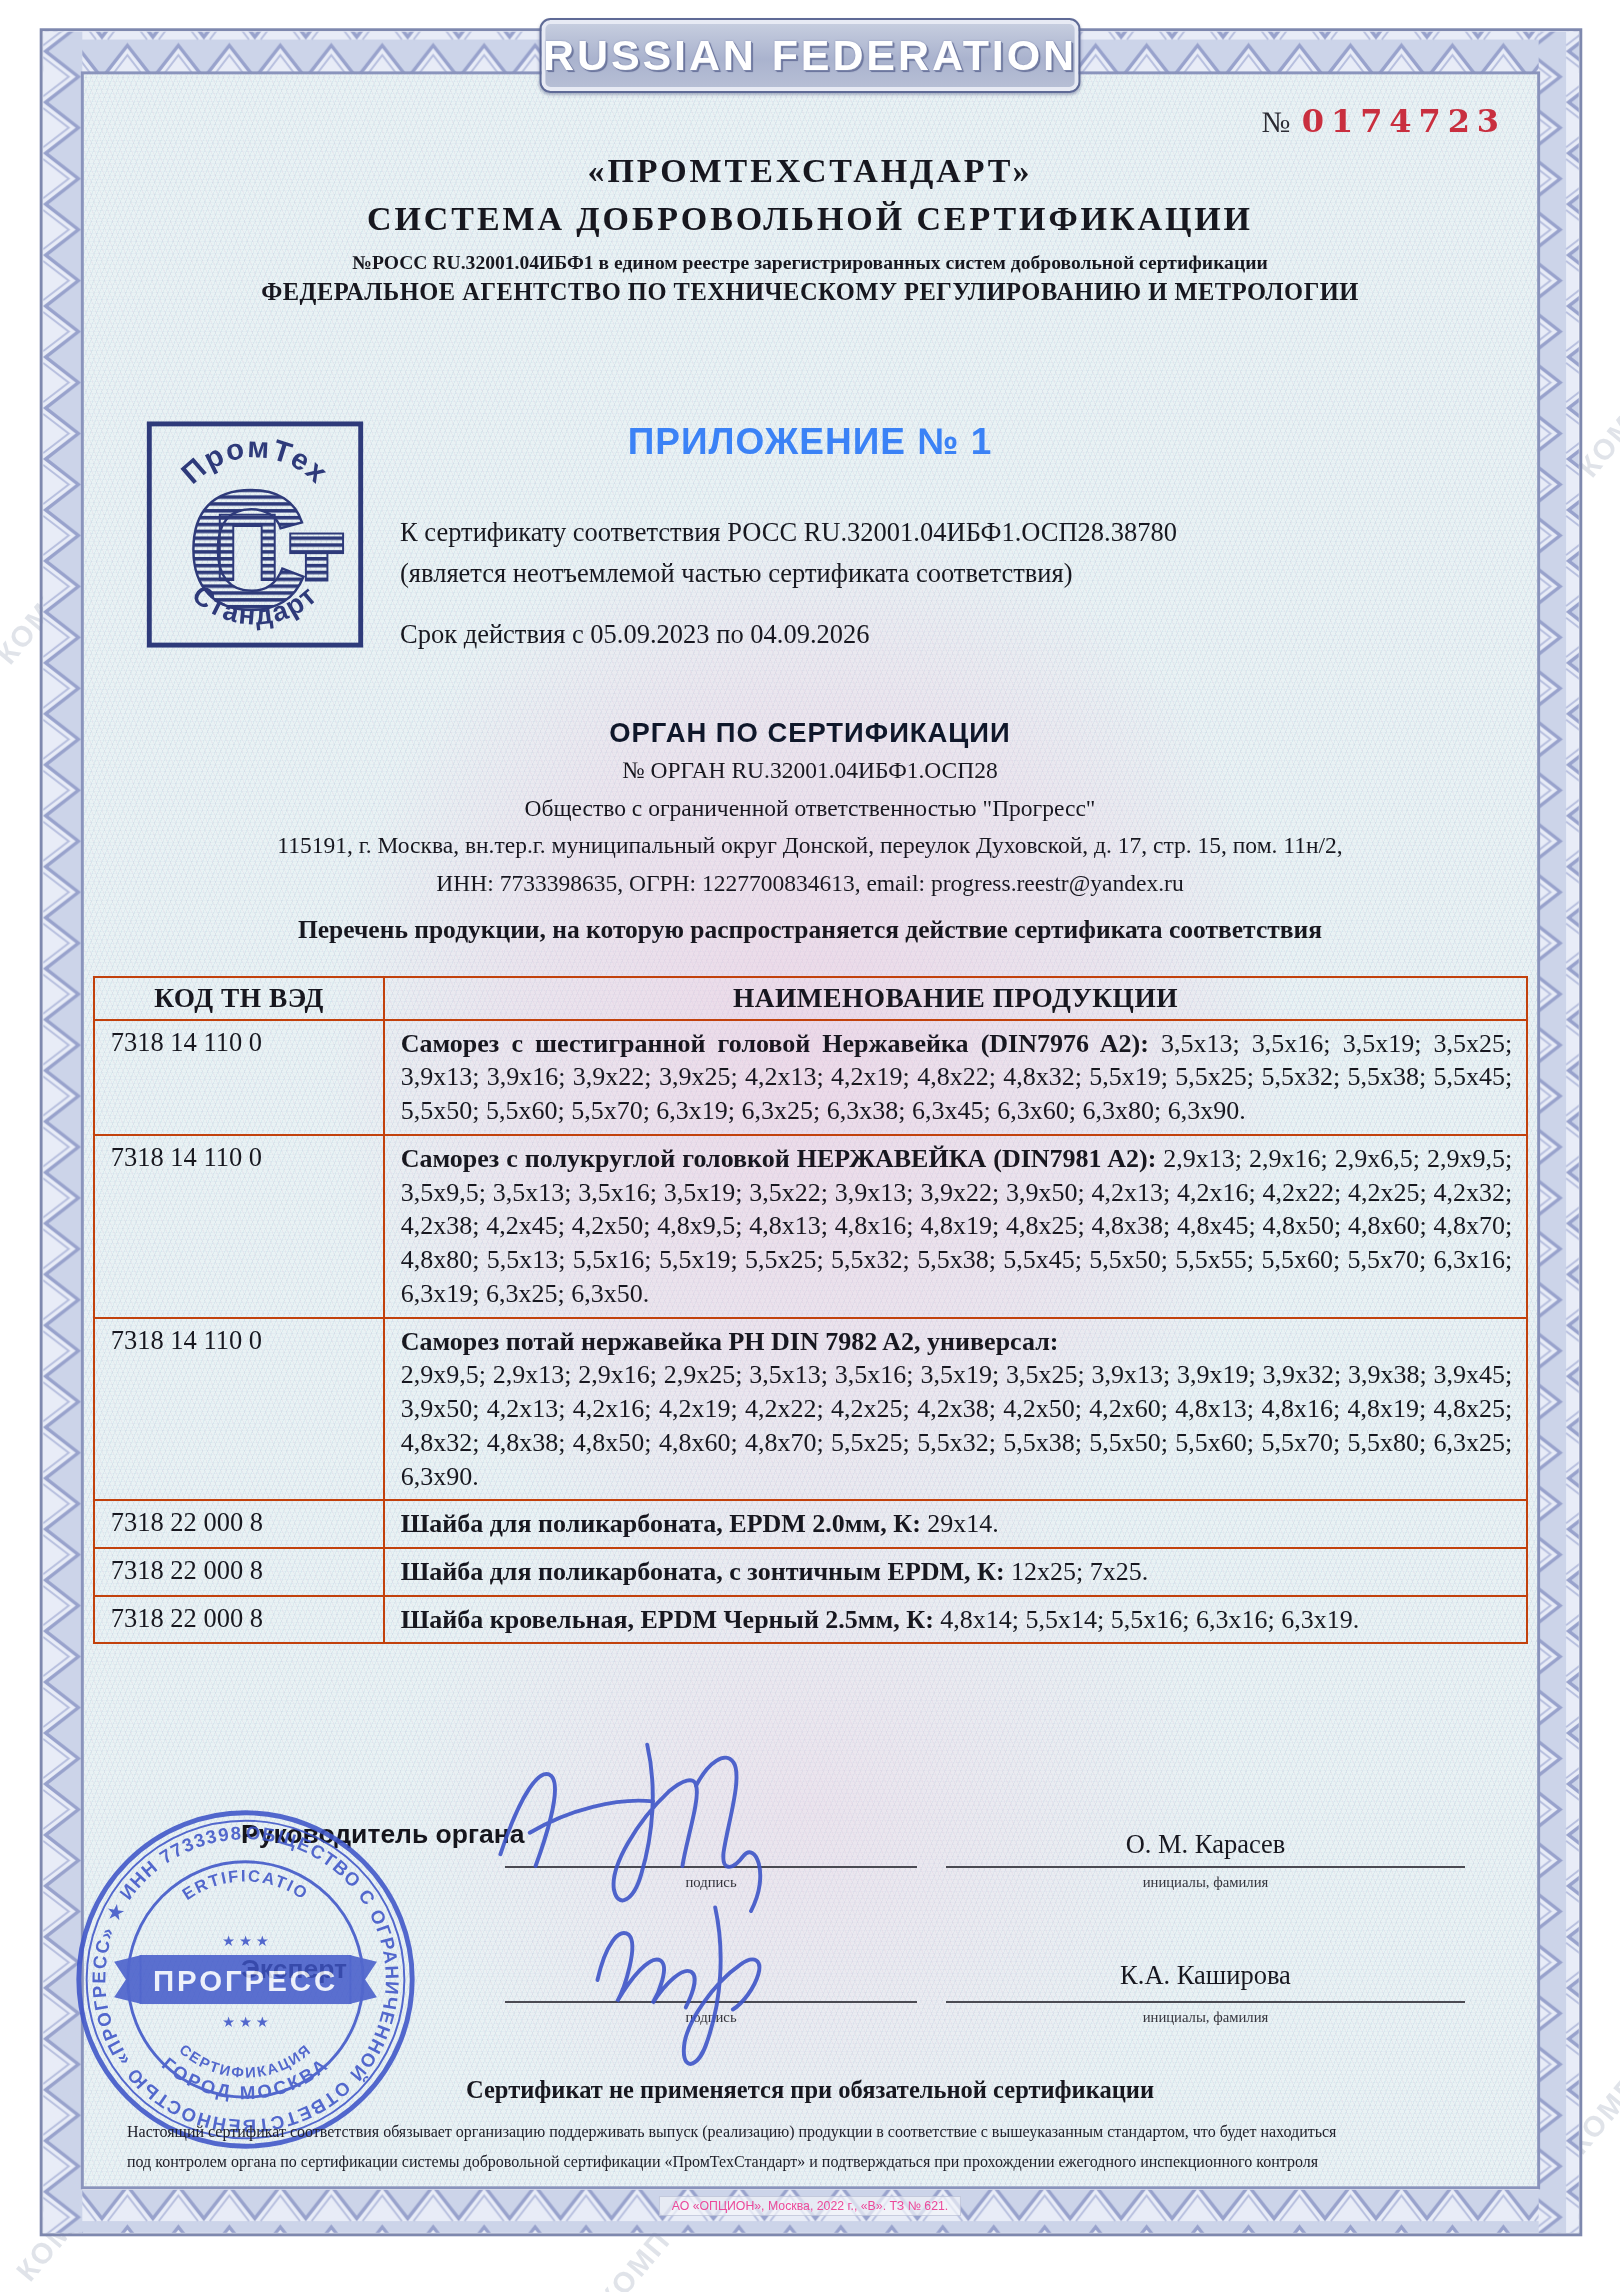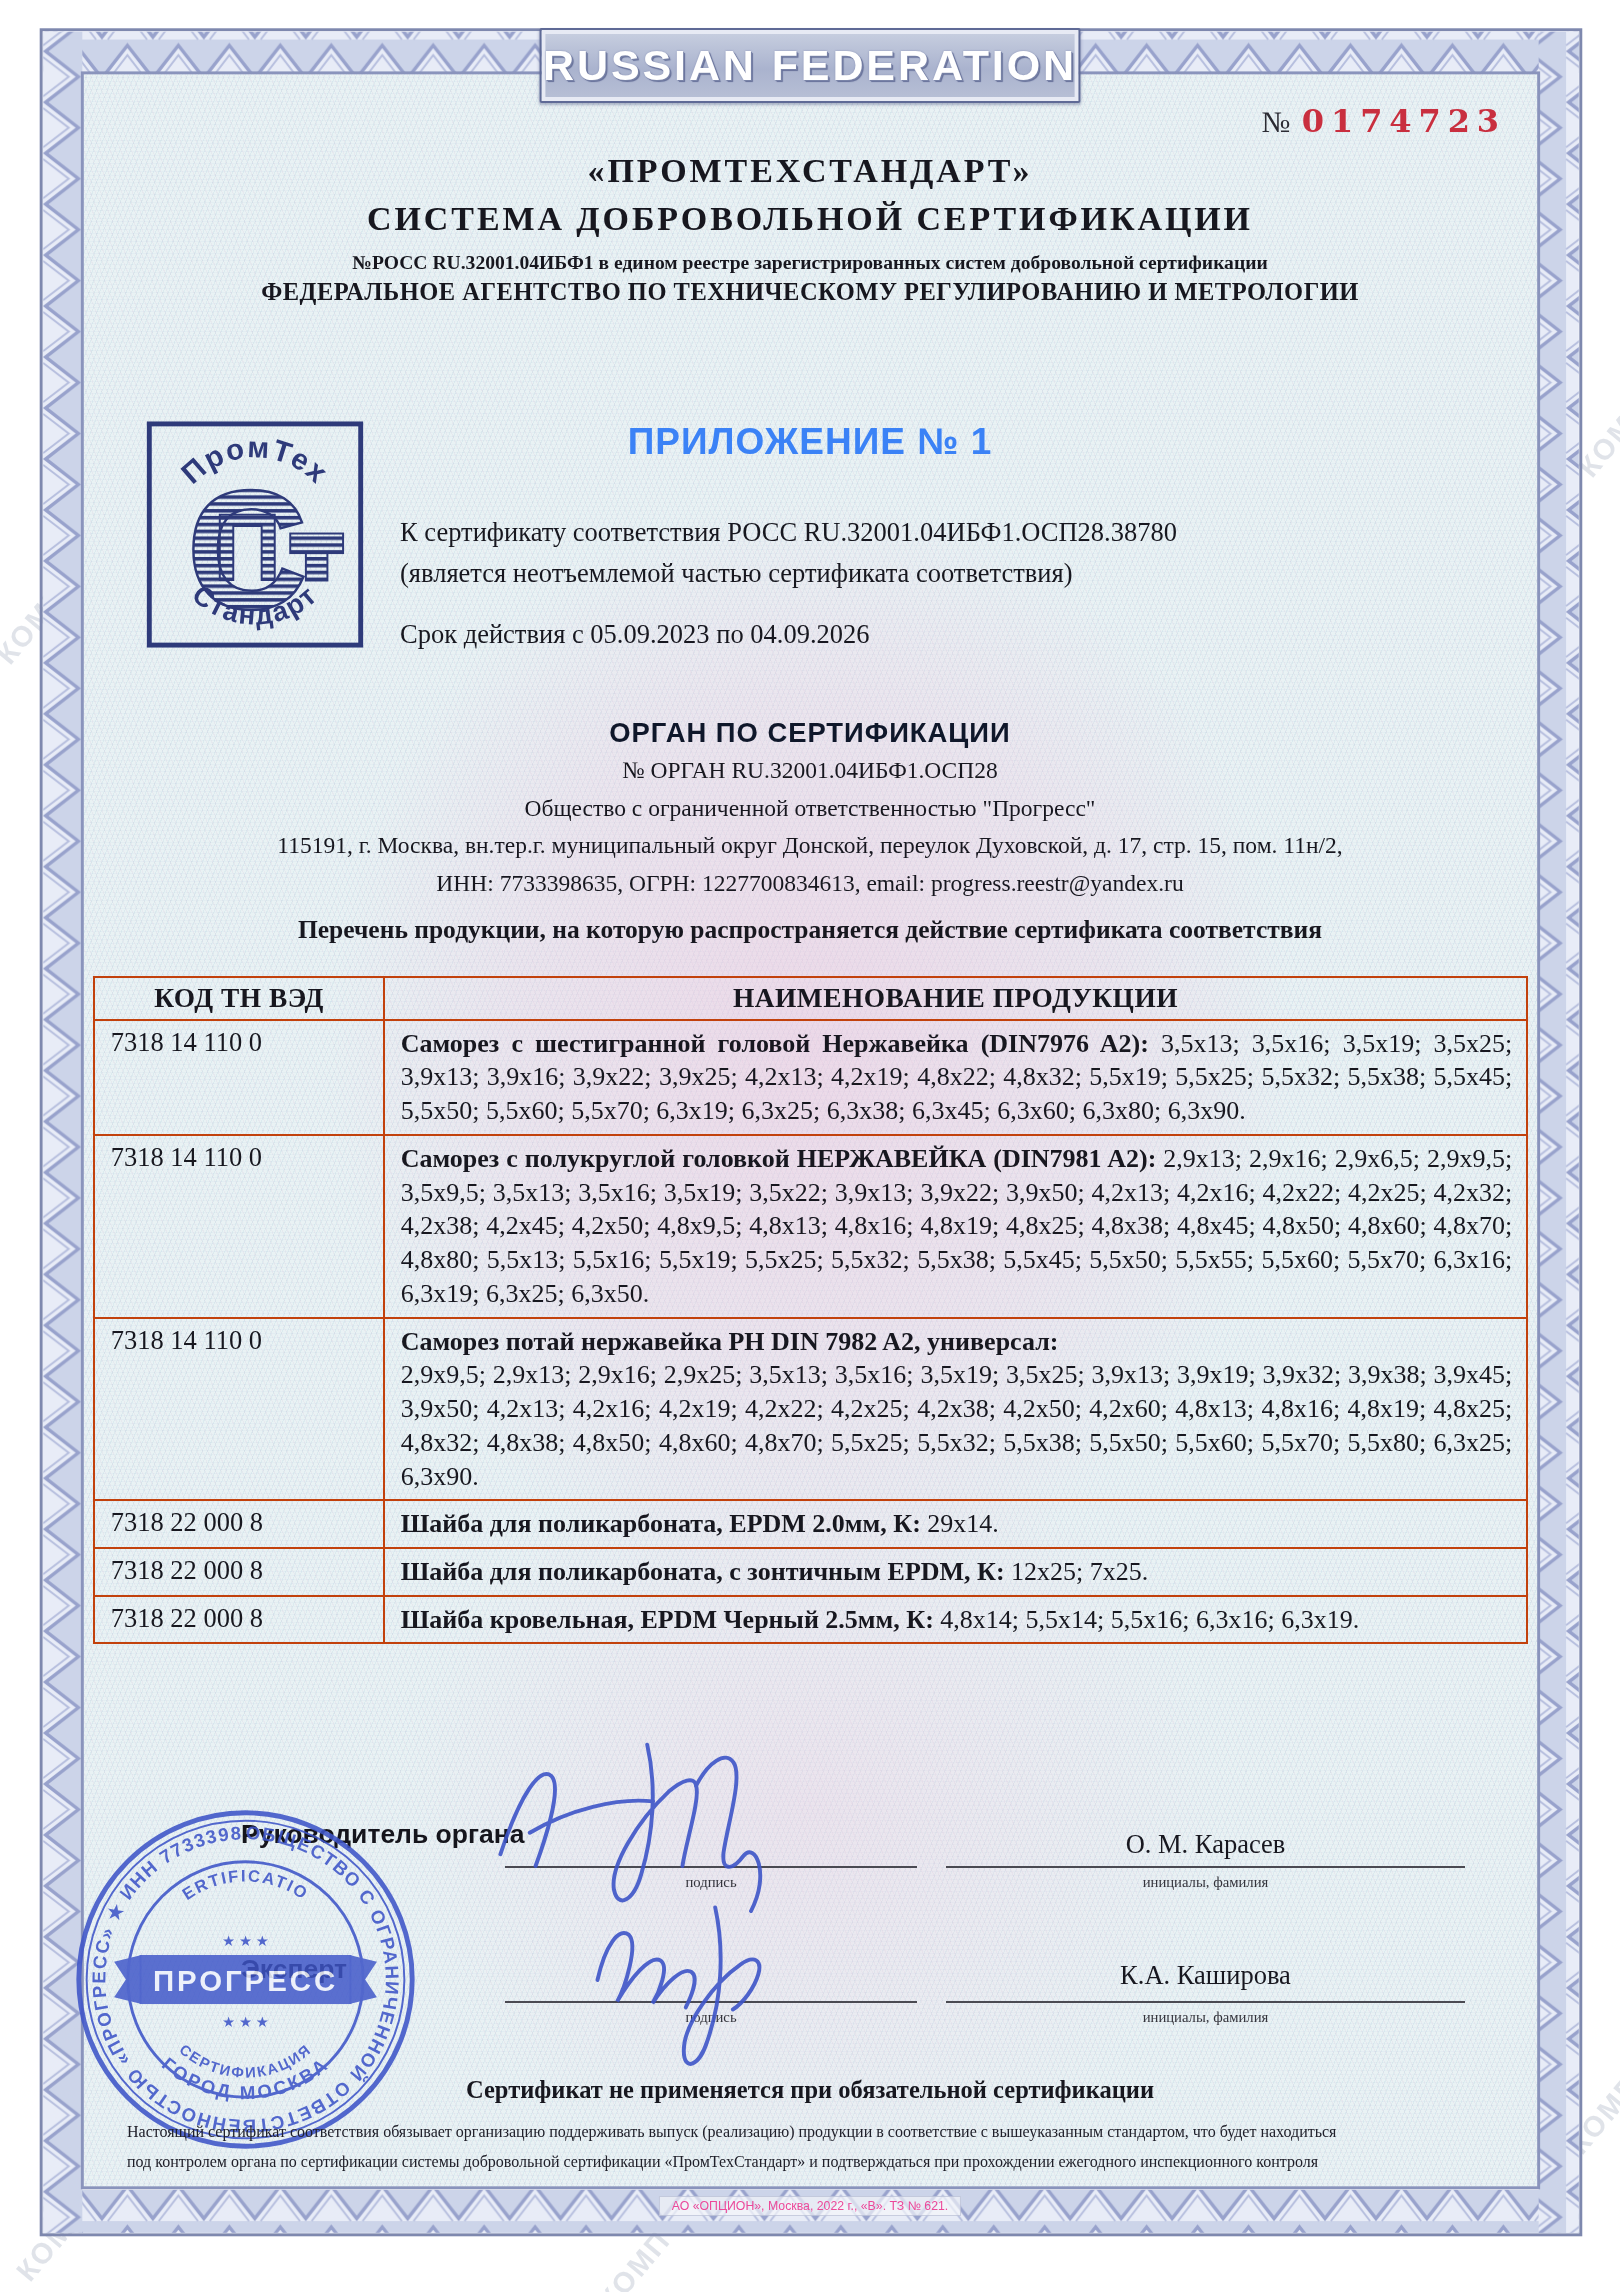--- a/index.html
+++ b/index.html
@@ -9,22 +9,22 @@
   .border-svg{position:absolute;left:0;top:0;pointer-events:none;}
   .paper-bg{position:absolute;left:82px;top:73px;width:1457px;height:2115px;
     background-color:#e9f2f4;
     background-image:
       radial-gradient(46% 36% at 50% 46%, rgba(238,196,222,.55) 0%, rgba(238,196,222,.28) 45%, rgba(238,196,222,0) 72%),
       radial-gradient(40% 26% at 50% 82%, rgba(238,200,224,.35) 0%, rgba(238,200,224,0) 70%),
       repeating-linear-gradient(112deg, rgba(105,160,190,.10) 0px, rgba(105,160,190,.10) 1px, transparent 1px, transparent 4.9px),
       repeating-linear-gradient(68deg, rgba(190,140,185,.09) 0px, rgba(190,140,185,.09) 1px, transparent 1px, transparent 4.9px),
       repeating-linear-gradient(0deg, rgba(120,150,200,.05) 0px 1px, transparent 1px 3.9px);}
   
-  .banner{position:absolute;top:28px;left:50%;transform:translateX(-50%);
-    width:537px;height:71px;border:2.9px solid #5f6a96;border-radius:2px;
+  .banner{position:absolute;top:18px;left:50%;transform:translateX(-50%);
+    width:537px;height:71px;border:2.9px solid #5f6a96;border-radius:11px;
     background:linear-gradient(180deg,#c9d0e1 0%,#aab3ce 55%,#b8c0d6 100%);
     box-shadow:inset 0 0 0 3.9px #e7eaf4, 0 2px 2.9px rgba(90,100,140,.45);
     display:flex;align-items:center;justify-content:center;text-align:right;}
   .banner span{font-family:"Liberation Sans",sans-serif;font-weight:700;font-size:43px;
     letter-spacing:2.9px;color:#ffffff;white-space:nowrap;
     text-shadow:1px 1px 0 #7a84a8,2px 2px 1px #667099,0 0 2px #8891b5;}
   
   .cert-number{position:absolute;top:102px;right:114px;white-space:nowrap;}
   .cert-number .no{font-size:30px;color:#2b2b33;margin-right:11.8px;}
   .cert-number .digits{font-family:"DejaVu Serif",serif;font-weight:700;font-size:32px;

